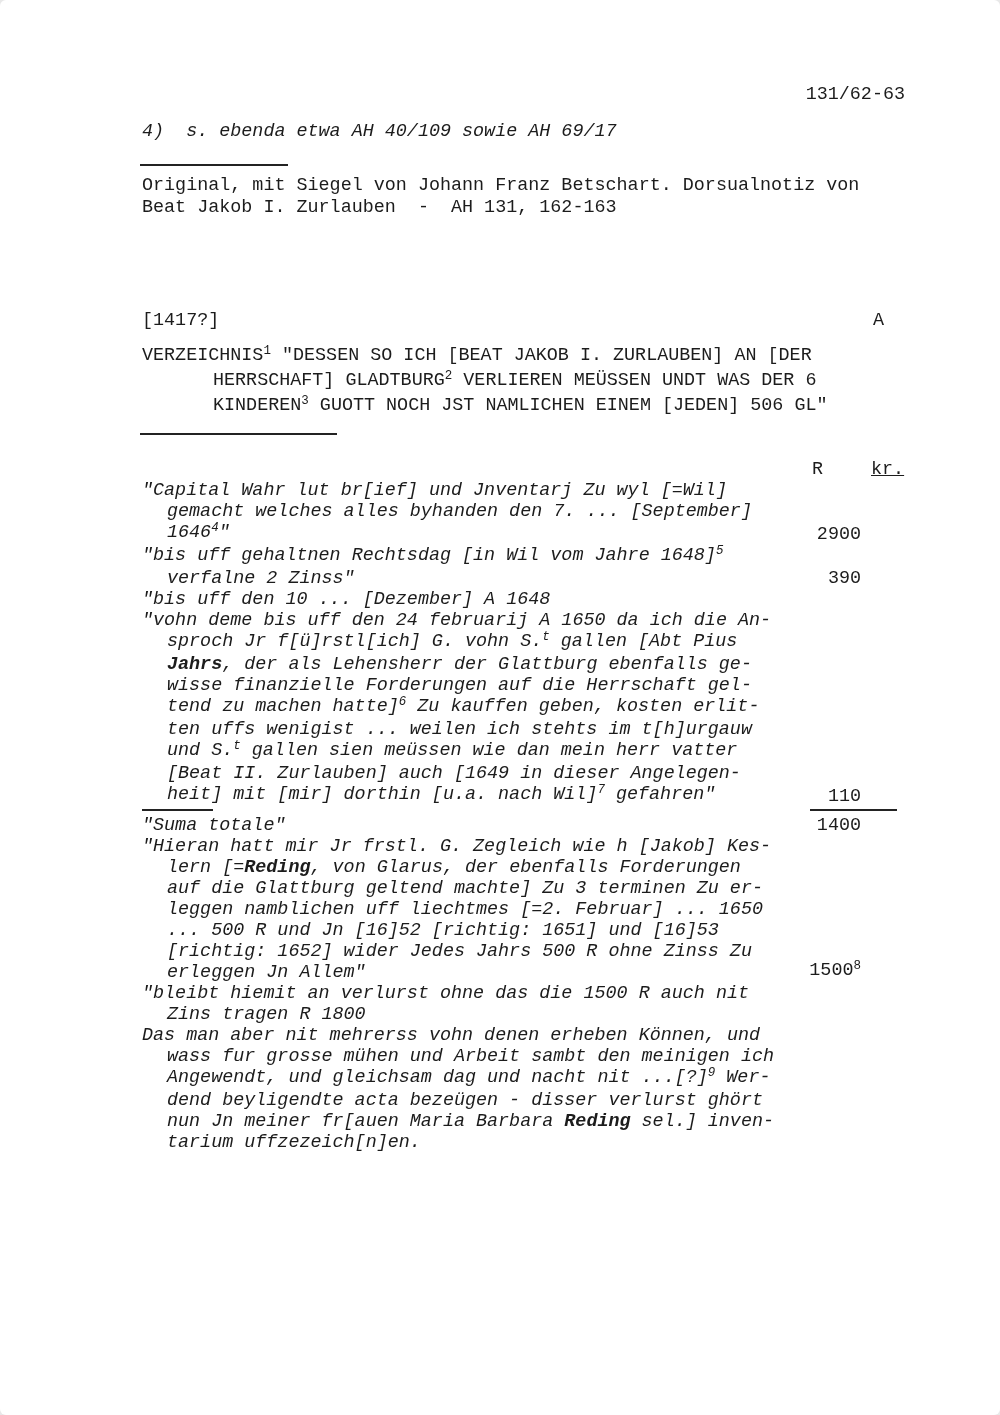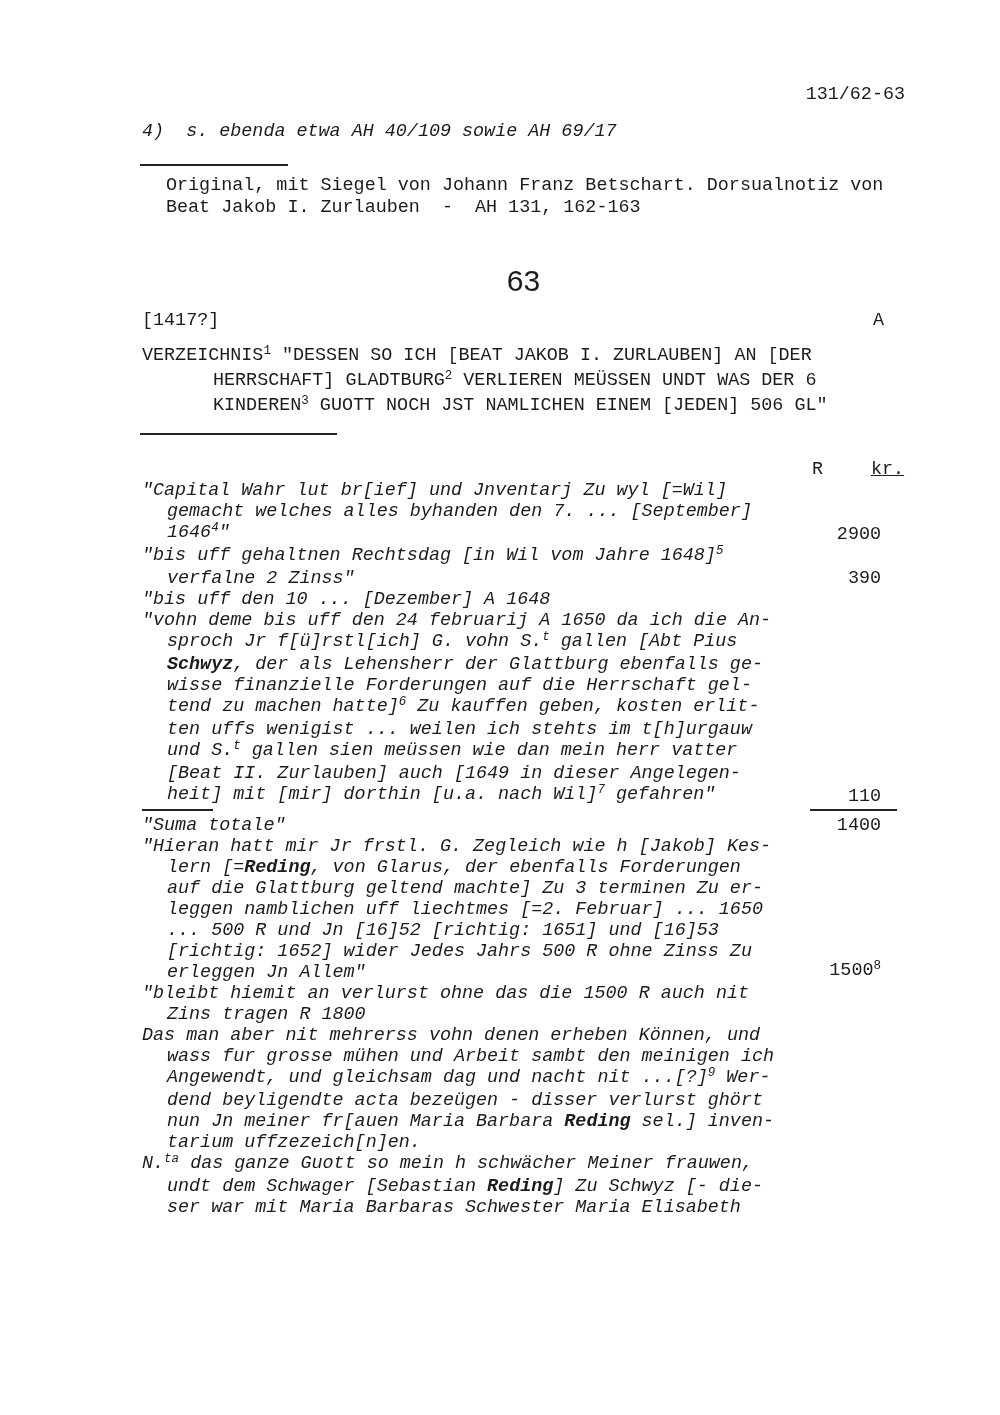--- a/index.html
+++ b/index.html
@@ -6,27 +6,28 @@
   .page{
     position:relative;
     width:1000px;height:1415px;
     background:#ffffff;
     color:#1c1c1c;
     font-family:"Liberation Mono",monospace;
     font-size:18.4px;
     line-height:21px;
     margin:0 auto;
     overflow:hidden;
+    border-radius:6px;
   }
   .abs{position:absolute;}
   .folio{top:84px;left:142px;width:763px;text-align:right;}
   .footnote{top:121px;left:142px;font-style:italic;white-space:pre;}
   .rule{border-top:2px solid #232323;height:0;}
   .rule-footnote{top:164px;left:140px;width:148px;}
-  .provenance{top:175px;left:142px;line-height:22px;white-space:pre;margin-left:24px;}
+  .provenance{top:175px;left:142px;line-height:22px;white-space:pre;}
   .doc-number{
     top:264px;left:142px;width:763px;text-align:center;
     font-family:"Liberation Sans",sans-serif;font-size:30px;line-height:34px;
   }
   .date-label{top:310px;left:142px;}
   .siglum{top:310px;left:873px;}
   .doc-title{
     top:344px;left:142px;line-height:23px;white-space:pre;
     padding-left:71px;text-indent:-71px;
   }
@@ -36,21 +37,21 @@
   .col-r{position:absolute;left:812px;}
   .col-kr{position:absolute;left:871px;text-decoration:underline;}
   .entry{position:relative;}
   .entry-text{
     margin-left:142px;
     padding-left:25px;text-indent:-25px;
     white-space:pre;
     font-style:italic;
   }
   .entry-amount{
-    position:absolute;right:119px;bottom:0;
+    position:absolute;right:139px;bottom:0;
     font-style:normal;white-space:pre;
   }
   .sum-rule-row{position:relative;height:8px;}
   .sum-rule-left{position:absolute;top:2px;left:142px;width:71px;border-top:2px solid #232323;}
   .sum-rule-right{position:absolute;top:2px;left:810px;width:87px;border-top:2px solid #232323;}
   .sup{font-size:0.68em;position:relative;top:-0.45em;}
   strong.b{font-weight:bold;}
 </style>
 </head>
 <body>
@@ -59,21 +60,20 @@
 
   <div class="abs folio">131/62-63</div>
 
   <div class="abs footnote">4)  s. ebenda etwa AH 40/109 sowie AH 69/17</div>
 
   <div class="abs rule rule-footnote"></div>
 
   <div class="abs provenance">Original, mit Siegel von Johann Franz Betschart. Dorsualnotiz von
 Beat Jakob I. Zurlauben  -  AH 131, 162-163</div>
 
-  <div class="abs doc-number">63</div>
 
   <div class="abs date-label">[1417?]</div>
 
   <div class="abs siglum">A</div>
 
   <div class="abs doc-title">VERZEICHNIS<span class="sup">1</span> "DESSEN SO ICH [BEAT JAKOB I. ZURLAUBEN] AN [DER
 HERRSCHAFT] GLADTBURG<span class="sup">2</span> VERLIEREN MEÜSSEN UNDT WAS DER 6
 KINDEREN<span class="sup">3</span> GUOTT NOCH JST NAMLICHEN EINEM [JEDEN] 506 GL"</div>
 
   <div class="abs rule rule-title"></div>
@@ -94,21 +94,21 @@
           <div class="entry-text">"bis uff gehaltnen Rechtsdag [in Wil vom Jahre 1648]<span class="sup">5</span>
 verfalne 2 Zinss"</div>
           <div class="entry-amount">390</div>
         </div>
         <div class="entry">
           <div class="entry-text">"bis uff den 10 ... [Dezember] A 1648</div>
         </div>
         <div class="entry">
           <div class="entry-text">"vohn deme bis uff den 24 februarij A 1650 da ich die An-
 sproch Jr f[ü]rstl[ich] G. vohn S.<span class="sup">t</span> gallen [Abt Pius
-<strong class="b">Schwyz</strong>, der als Lehensherr der Glattburg ebenfalls ge-
+<strong class="b">Jahrs</strong>, der als Lehensherr der Glattburg ebenfalls ge-
 wisse finanzielle Forderungen auf die Herrschaft gel-
 tend zu machen hatte]<span class="sup">6</span> Zu kauffen geben, kosten erlit-
 ten uffs wenigist ... weilen ich stehts im t[h]urgauw
 und S.<span class="sup">t</span> gallen sien meüssen wie dan mein herr vatter
 [Beat II. Zurlauben] auch [1649 in dieser Angelegen-
 heit] mit [mir] dorthin [u.a. nach Wil]<span class="sup">7</span> gefahren"</div>
           <div class="entry-amount">110</div>
         </div>
         <div class="sum-rule-row">
           <div class="sum-rule-left"></div>
@@ -133,21 +133,16 @@
 Zins tragen R 1800</div>
         </div>
         <div class="entry">
           <div class="entry-text">Das man aber nit mehrerss vohn denen erheben Können, und
 wass fur grosse mühen und Arbeit sambt den meinigen ich
 Angewendt, und gleichsam dag und nacht nit ...[?]<span class="sup">9</span> Wer-
 dend beyligendte acta bezeügen - disser verlurst ghört
 nun Jn meiner fr[auen Maria Barbara <strong class="b">Reding</strong> sel.] inven-
 tarium uffzezeich[n]en.</div>
         </div>
-        <div class="entry">
-          <div class="entry-text">N.<span class="sup">ta</span> das ganze Guott so mein h schwächer Meiner frauwen,
-undt dem Schwager [Sebastian <strong class="b">Reding</strong>] Zu Schwyz [- die-
-ser war mit Maria Barbaras Schwester Maria Elisabeth</div>
-        </div>
       </div>
   </div>
 
 </div>
 
 </body></html>

